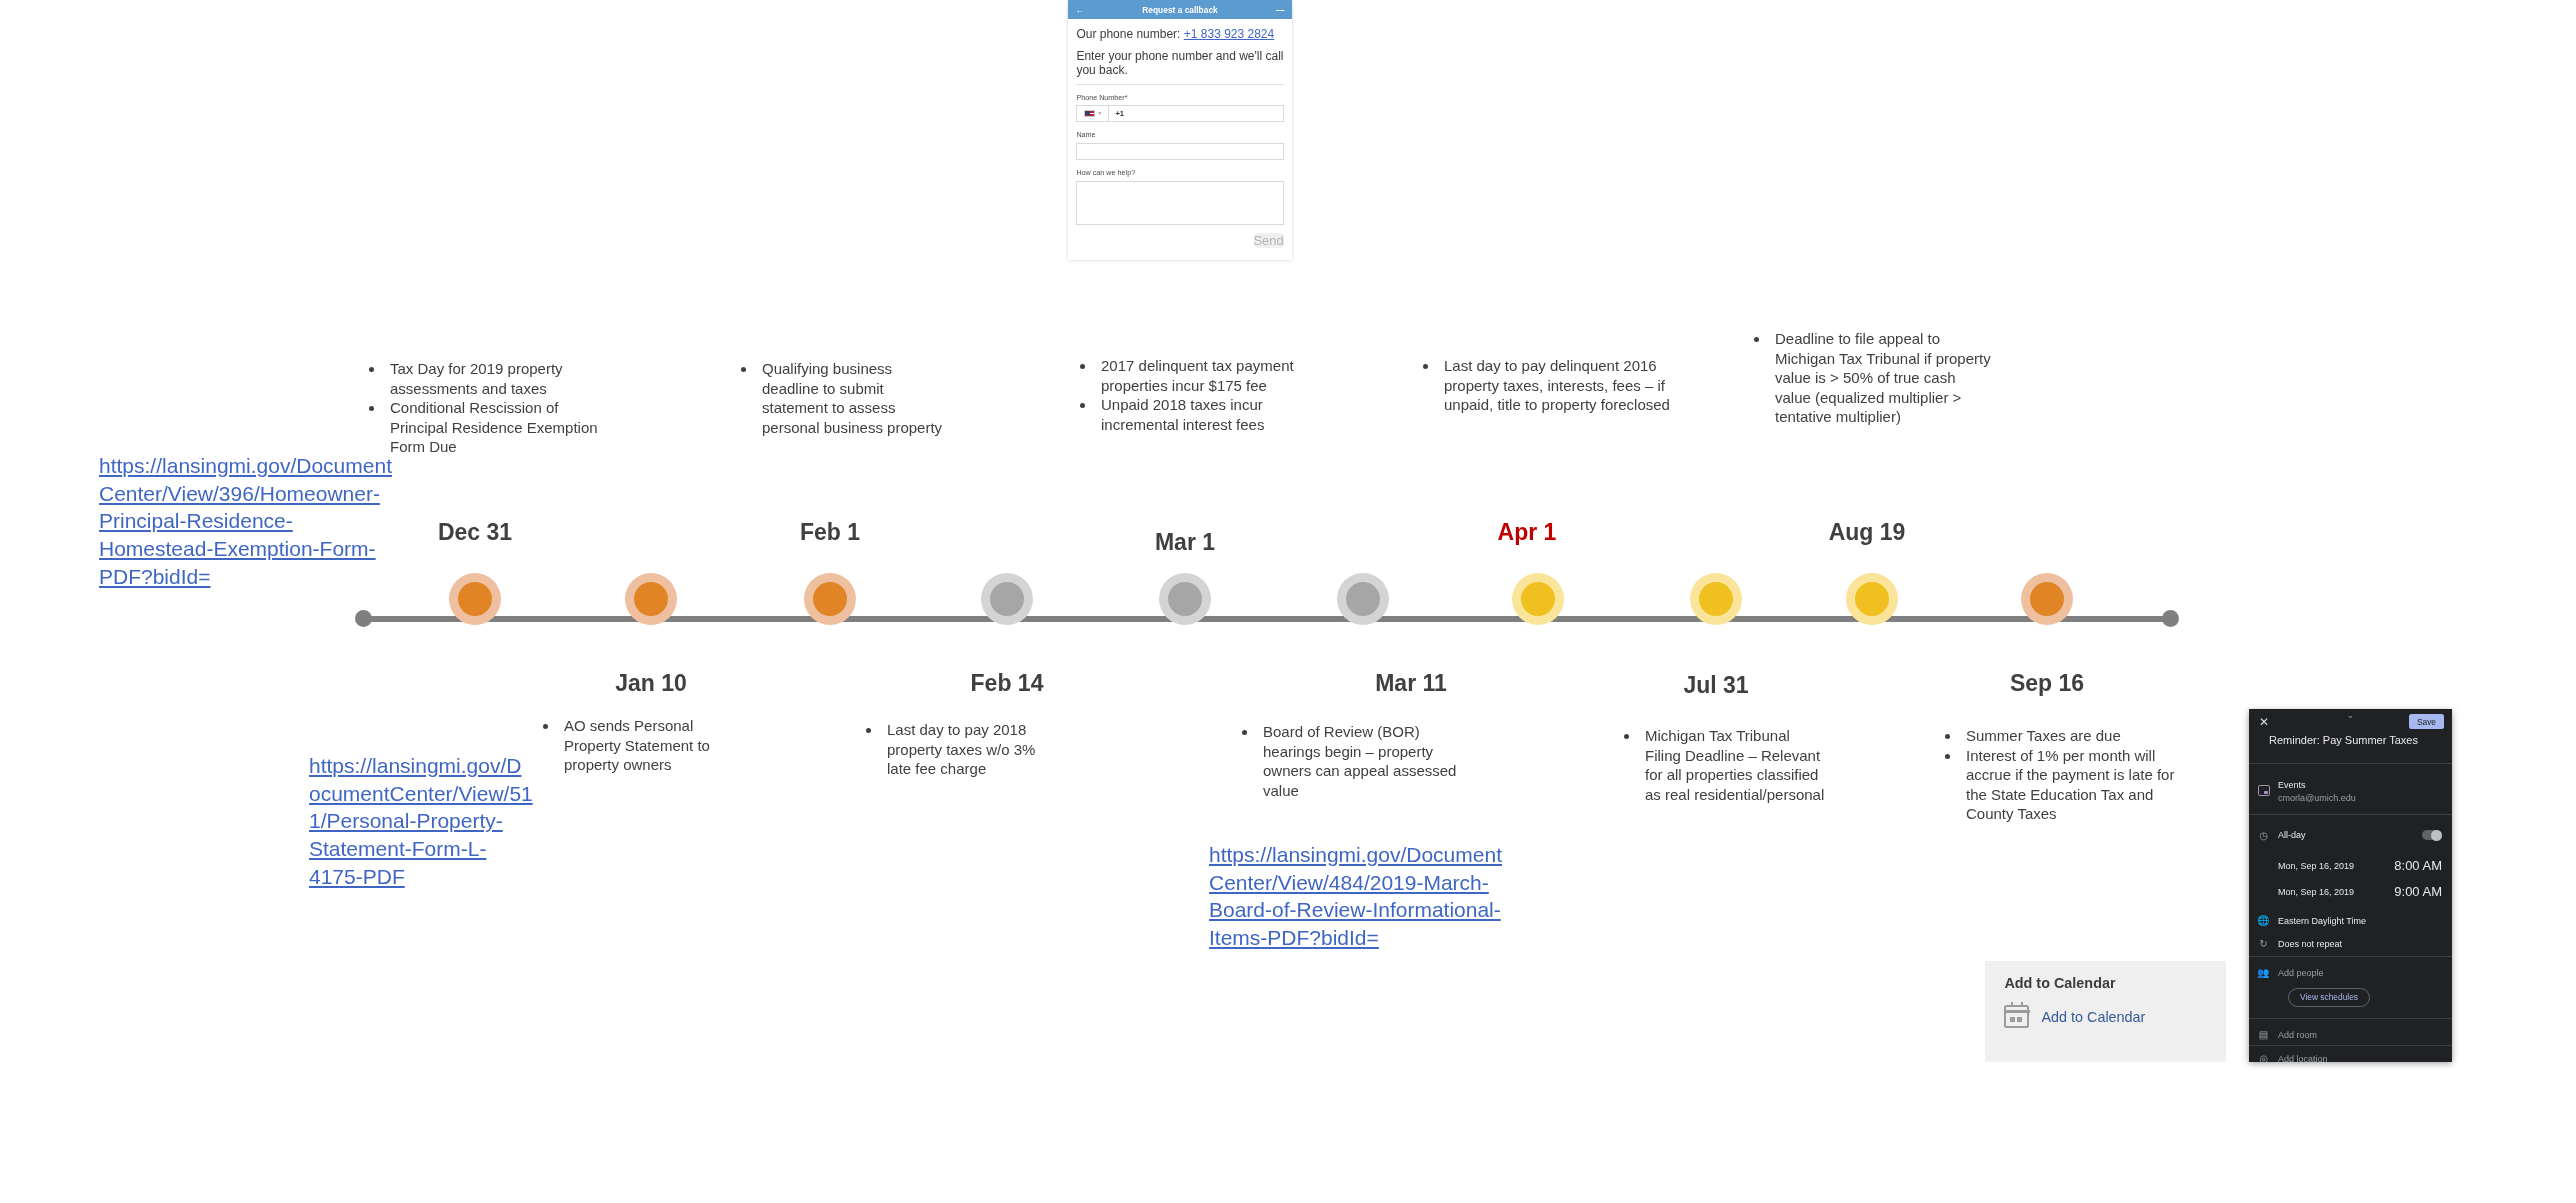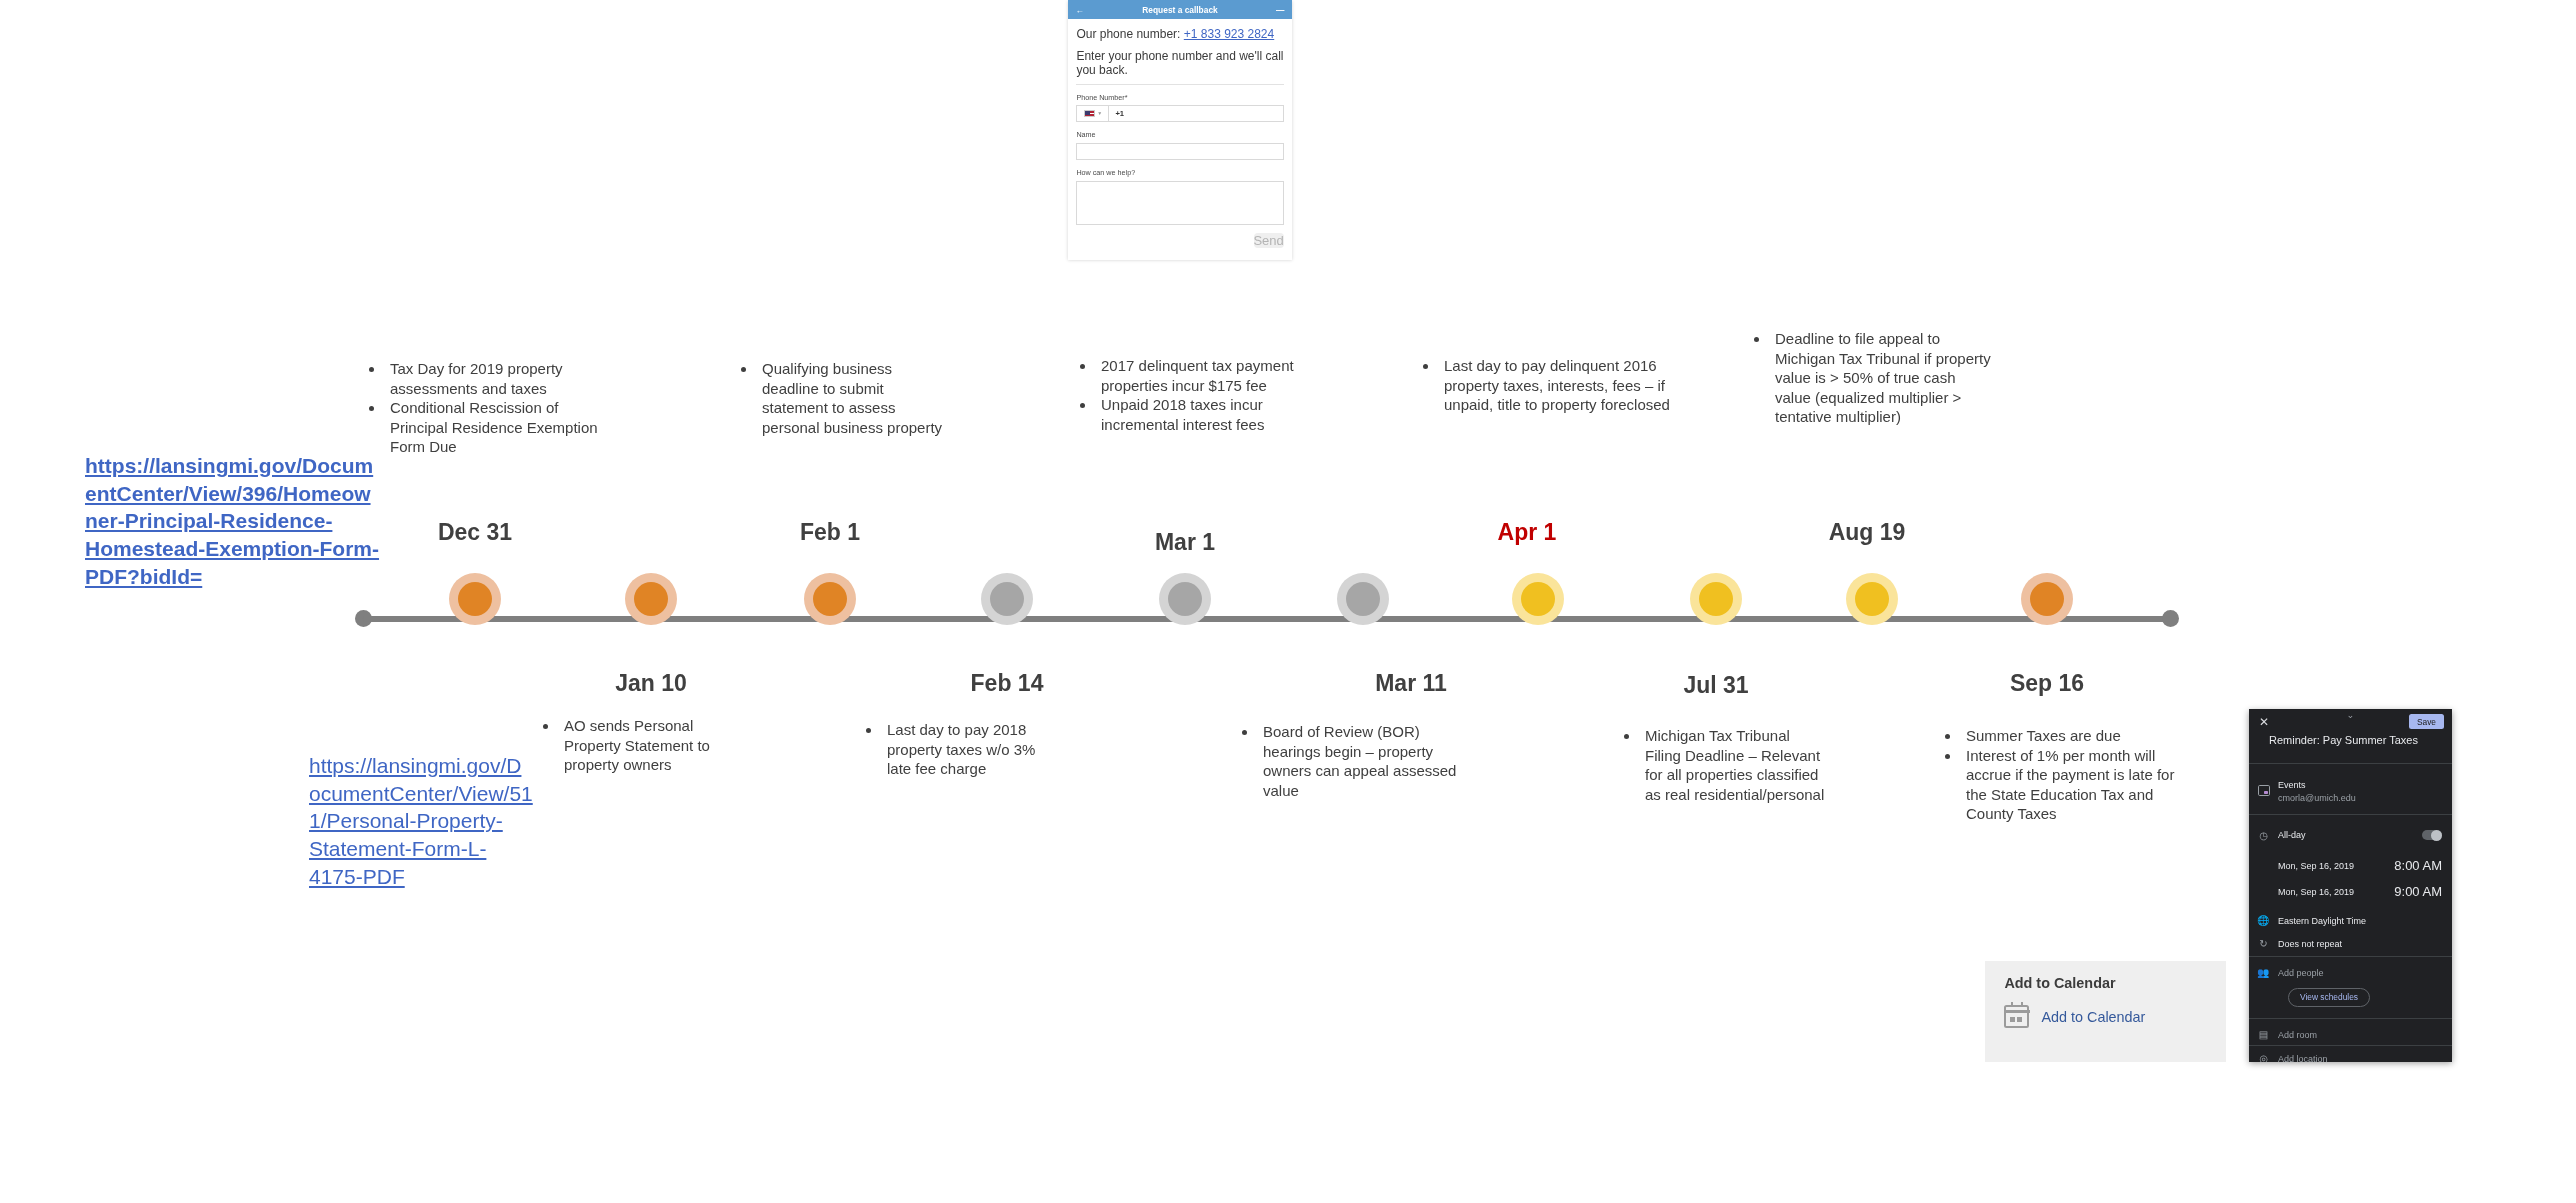--- a/index.html
+++ b/index.html
@@ -220,21 +220,21 @@
     </div>
   </div>
 
   <div class="note" style="left:363px;top:359px;width:253px;">
     <ul>
       <li>Tax Day for 2019 property assessments and taxes</li>
       <li>Conditional Rescission of Principal Residence Exemption Form Due</li>
     </ul>
   </div>
 
-  <div class="doclink" style="left:85px;top:452px;width:297px;font-weight:bold;">https://lansingmi.gov/DocumentCenter/View/396/Homeowner-Principal-Residence-Homestead-Exemption-Form-PDF?bidId=</div>
+  <div class="doclink" style="left:99px;top:452px;width:297px;">https://lansingmi.gov/DocumentCenter/View/396/Homeowner-Principal-Residence-Homestead-Exemption-Form-PDF?bidId=</div>
 
   <div class="note" style="left:735px;top:359px;width:211px;">
     <ul>
       <li>Qualifying business deadline to submit statement to assess personal business property</li>
     </ul>
   </div>
 
   <div class="note" style="left:1074px;top:356px;width:236px;">
     <ul>
       <li>2017 delinquent tax payment properties incur $175 fee</li>
@@ -314,20 +314,21 @@
       <li>Last day to pay 2018 property taxes w/o 3% late fee charge</li>
     </ul>
   </div>
 
   <div class="note" style="left:1236px;top:722px;width:245px;">
     <ul>
       <li>Board of Review (BOR) hearings begin – property owners can appeal assessed value</li>
     </ul>
   </div>
 
+  <div class="doclink" style="left:1209px;top:841px;width:297px;">https://lansingmi.gov/DocumentCenter/View/484/2019-March-Board-of-Review-Informational-Items-PDF?bidId=</div>
 
   <div class="note" style="left:1618px;top:726px;width:211px;">
     <ul>
       <li>Michigan Tax Tribunal Filing Deadline – Relevant for all properties classified as real residential/personal</li>
     </ul>
   </div>
 
   <div class="note" style="left:1939px;top:726px;width:239px;">
     <ul>
       <li>Summer Taxes are due</li>

